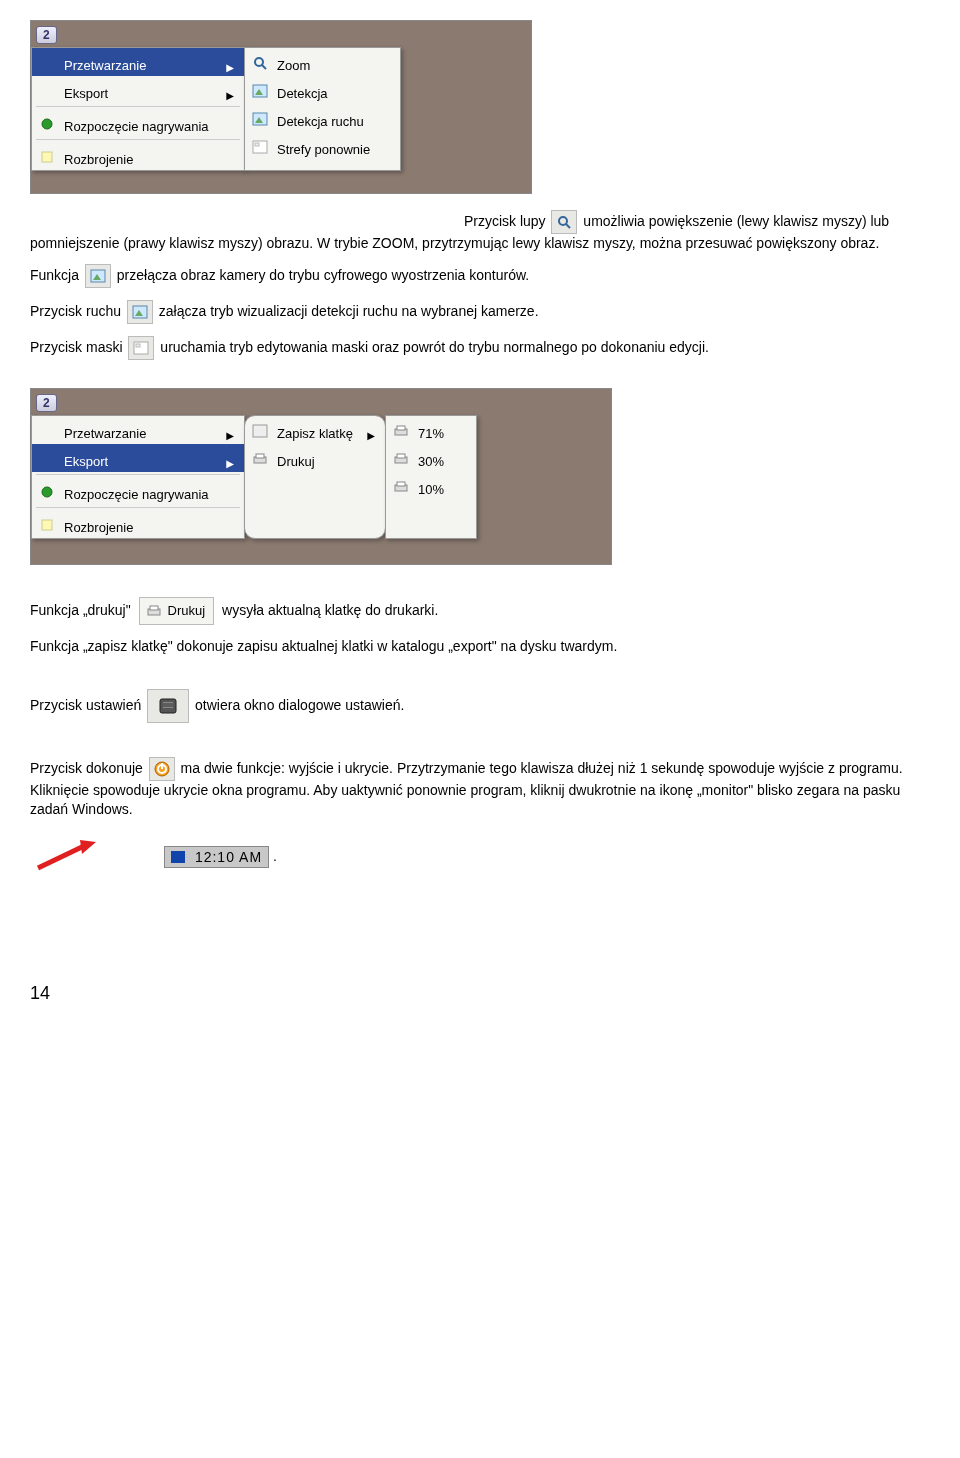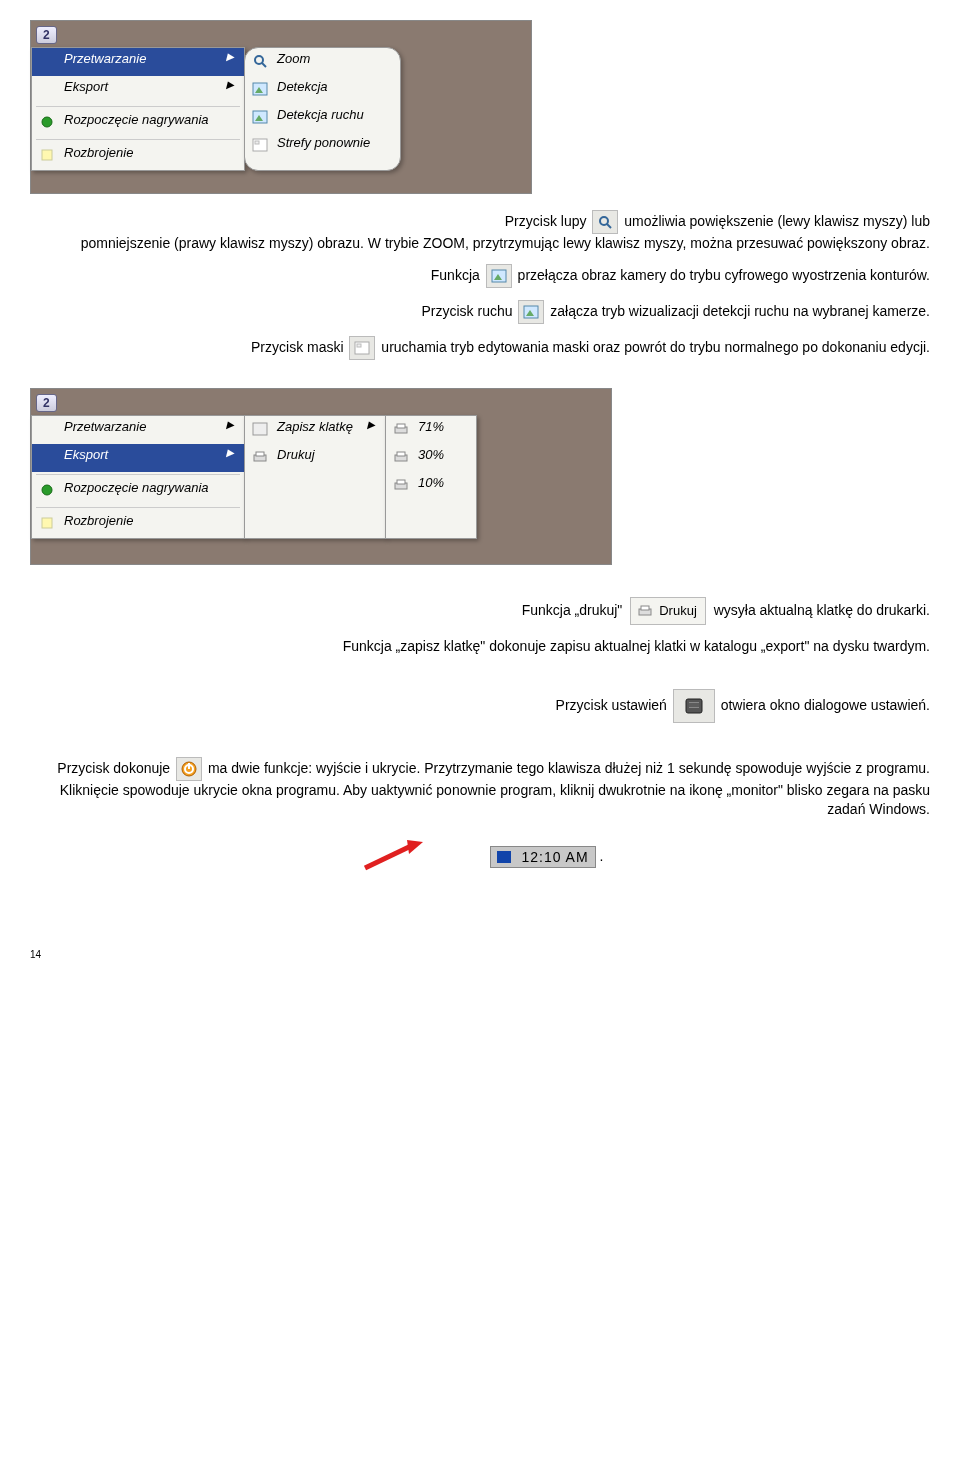--- a/index.html
+++ b/index.html
@@ -37,24 +37,23 @@
   .menu {
     background: #f4f4f0;
     border: 1px solid #999;
     font-family: Tahoma, Arial, sans-serif;
     font-size: 13px;
     color: #000;
     box-shadow: 2px 2px 4px rgba(0,0,0,0.3);
   }
   .menu-item {
     display: flex;
-    align-items: flex-start;
+    align-items: flex-end;
     padding: 3px 10px 3px 4px;
     min-height: 22px;
-    font-style: italic;
   }
   .menu-item.hover {
     background: #2a4c9b;
     color: #fff;
   }
   .menu-item .icon-slot {
     width: 22px;
     height: 20px;
     display: flex;
     align-items: center;
@@ -86,21 +85,20 @@
     border: 1px solid #bbb;
     margin: 0 2px;
   }
   .icon-box.big {
     width: 40px;
     height: 32px;
   }
   p {
     margin: 6px 0 12px 0;
     line-height: 1.3;
-    text-align: right;
   }
   .inline-btn {
     display: inline-flex;
     vertical-align: middle;
     align-items: center;
     background: #f4f4f0;
     border: 1px solid #bbb;
     padding: 2px 8px 2px 4px;
     font-family: Tahoma, Arial, sans-serif;
     font-size: 13px;
@@ -132,31 +130,31 @@
     height: 12px;
     background: #1144aa;
     margin-right: 10px;
   }
   .arrow-svg {
     display: inline-block;
     vertical-align: middle;
     margin-right: 60px;
   }
   .page-num {
-    margin-top: 72px;
-    font-size: 10px;
+    margin-top: 106px;
+    font-size: 18px;
   }
   .sc1 { width: 500px; height: 172px; }
   .sc2 { width: 580px; height: 175px; }
   .sc1 .menu-row .menu:first-child { width: 212px; }
-  .sc1 .menu-row .menu:nth-child(2) { width: 155px; margin-left: -1px; border-radius: 14px; }
+  .sc1 .menu-row .menu:nth-child(2) { width: 155px; margin-left: -1px; }
   .sc2 .menu-row .menu:first-child { width: 212px; }
-  .sc2 .menu-row .menu:nth-child(2) { width: 140px; margin-left: -1px; }
+  .sc2 .menu-row .menu:nth-child(2) { width: 140px; margin-left: -1px; border-radius: 11px; }
   .sc2 .menu-row .menu:nth-child(3) { width: 90px; margin-left: -1px; }
-  .center-row { text-align: center; margin: 20px 0; }
+  .center-row { margin: 20px 0; }
 </style>
 </head>
 <body>
 
 
 
 
 <div class="screenshot sc1">
   <div class="camera-badge">2</div>
   <div class="menu-row">

